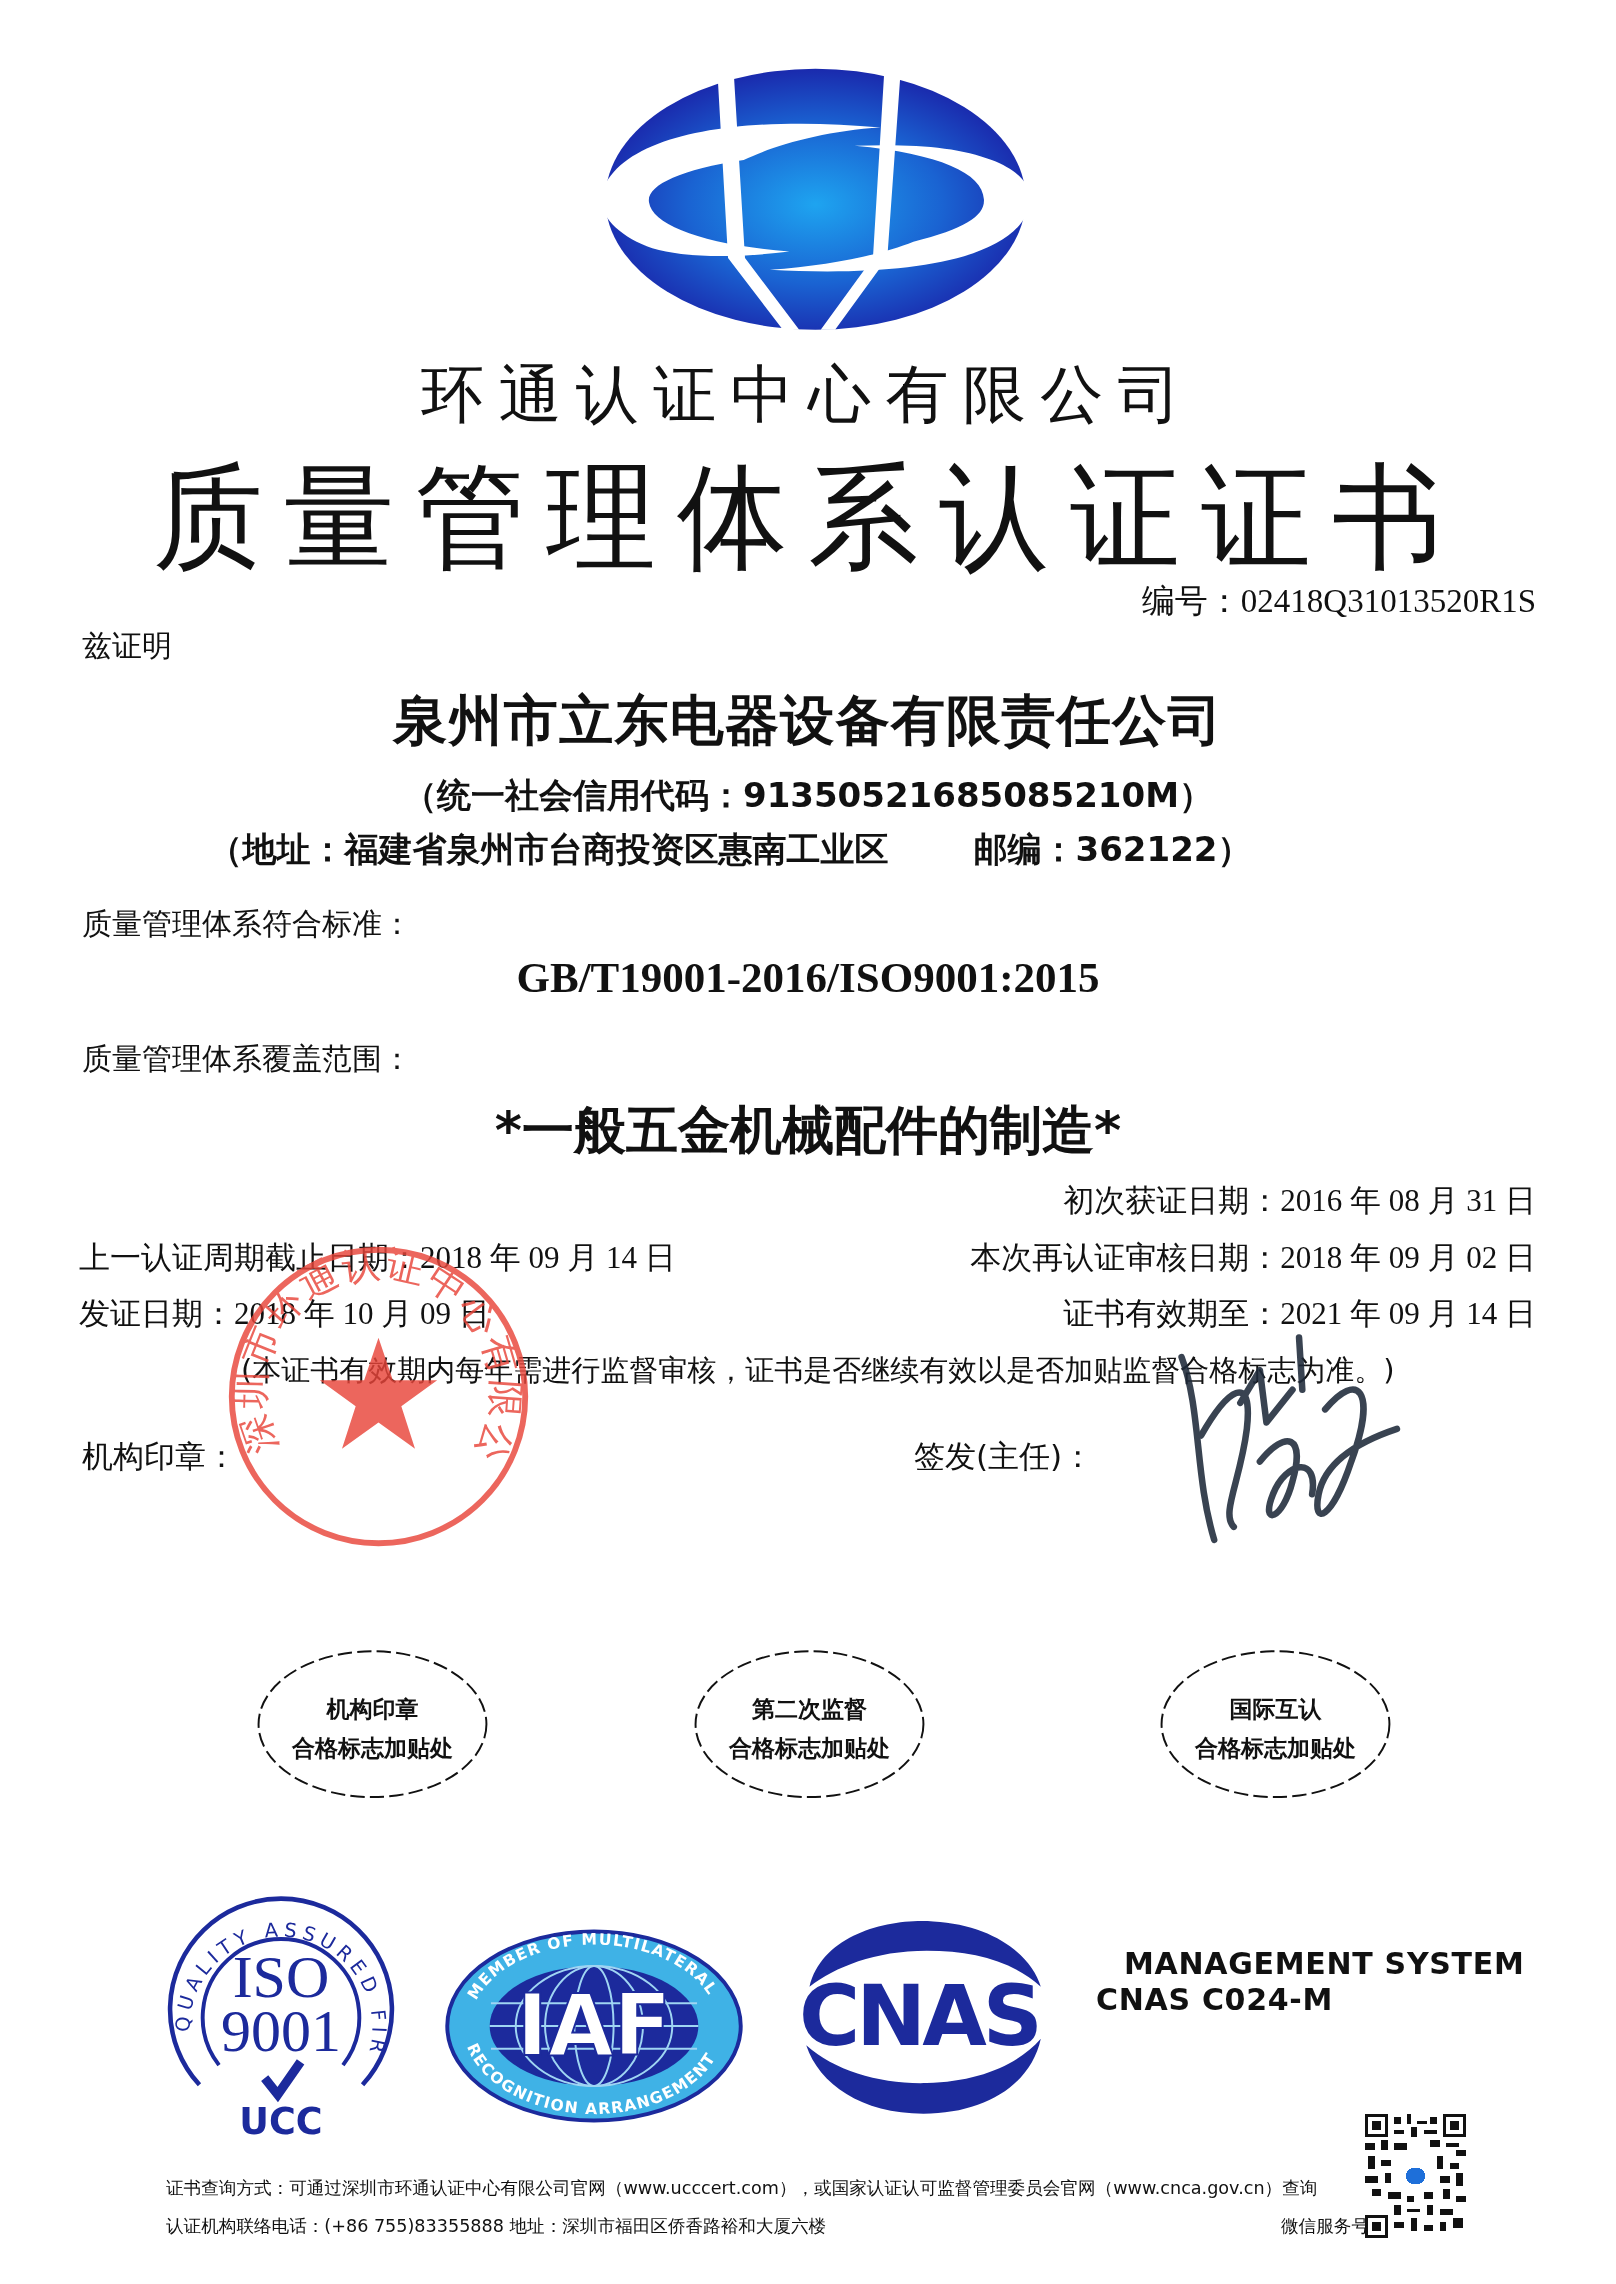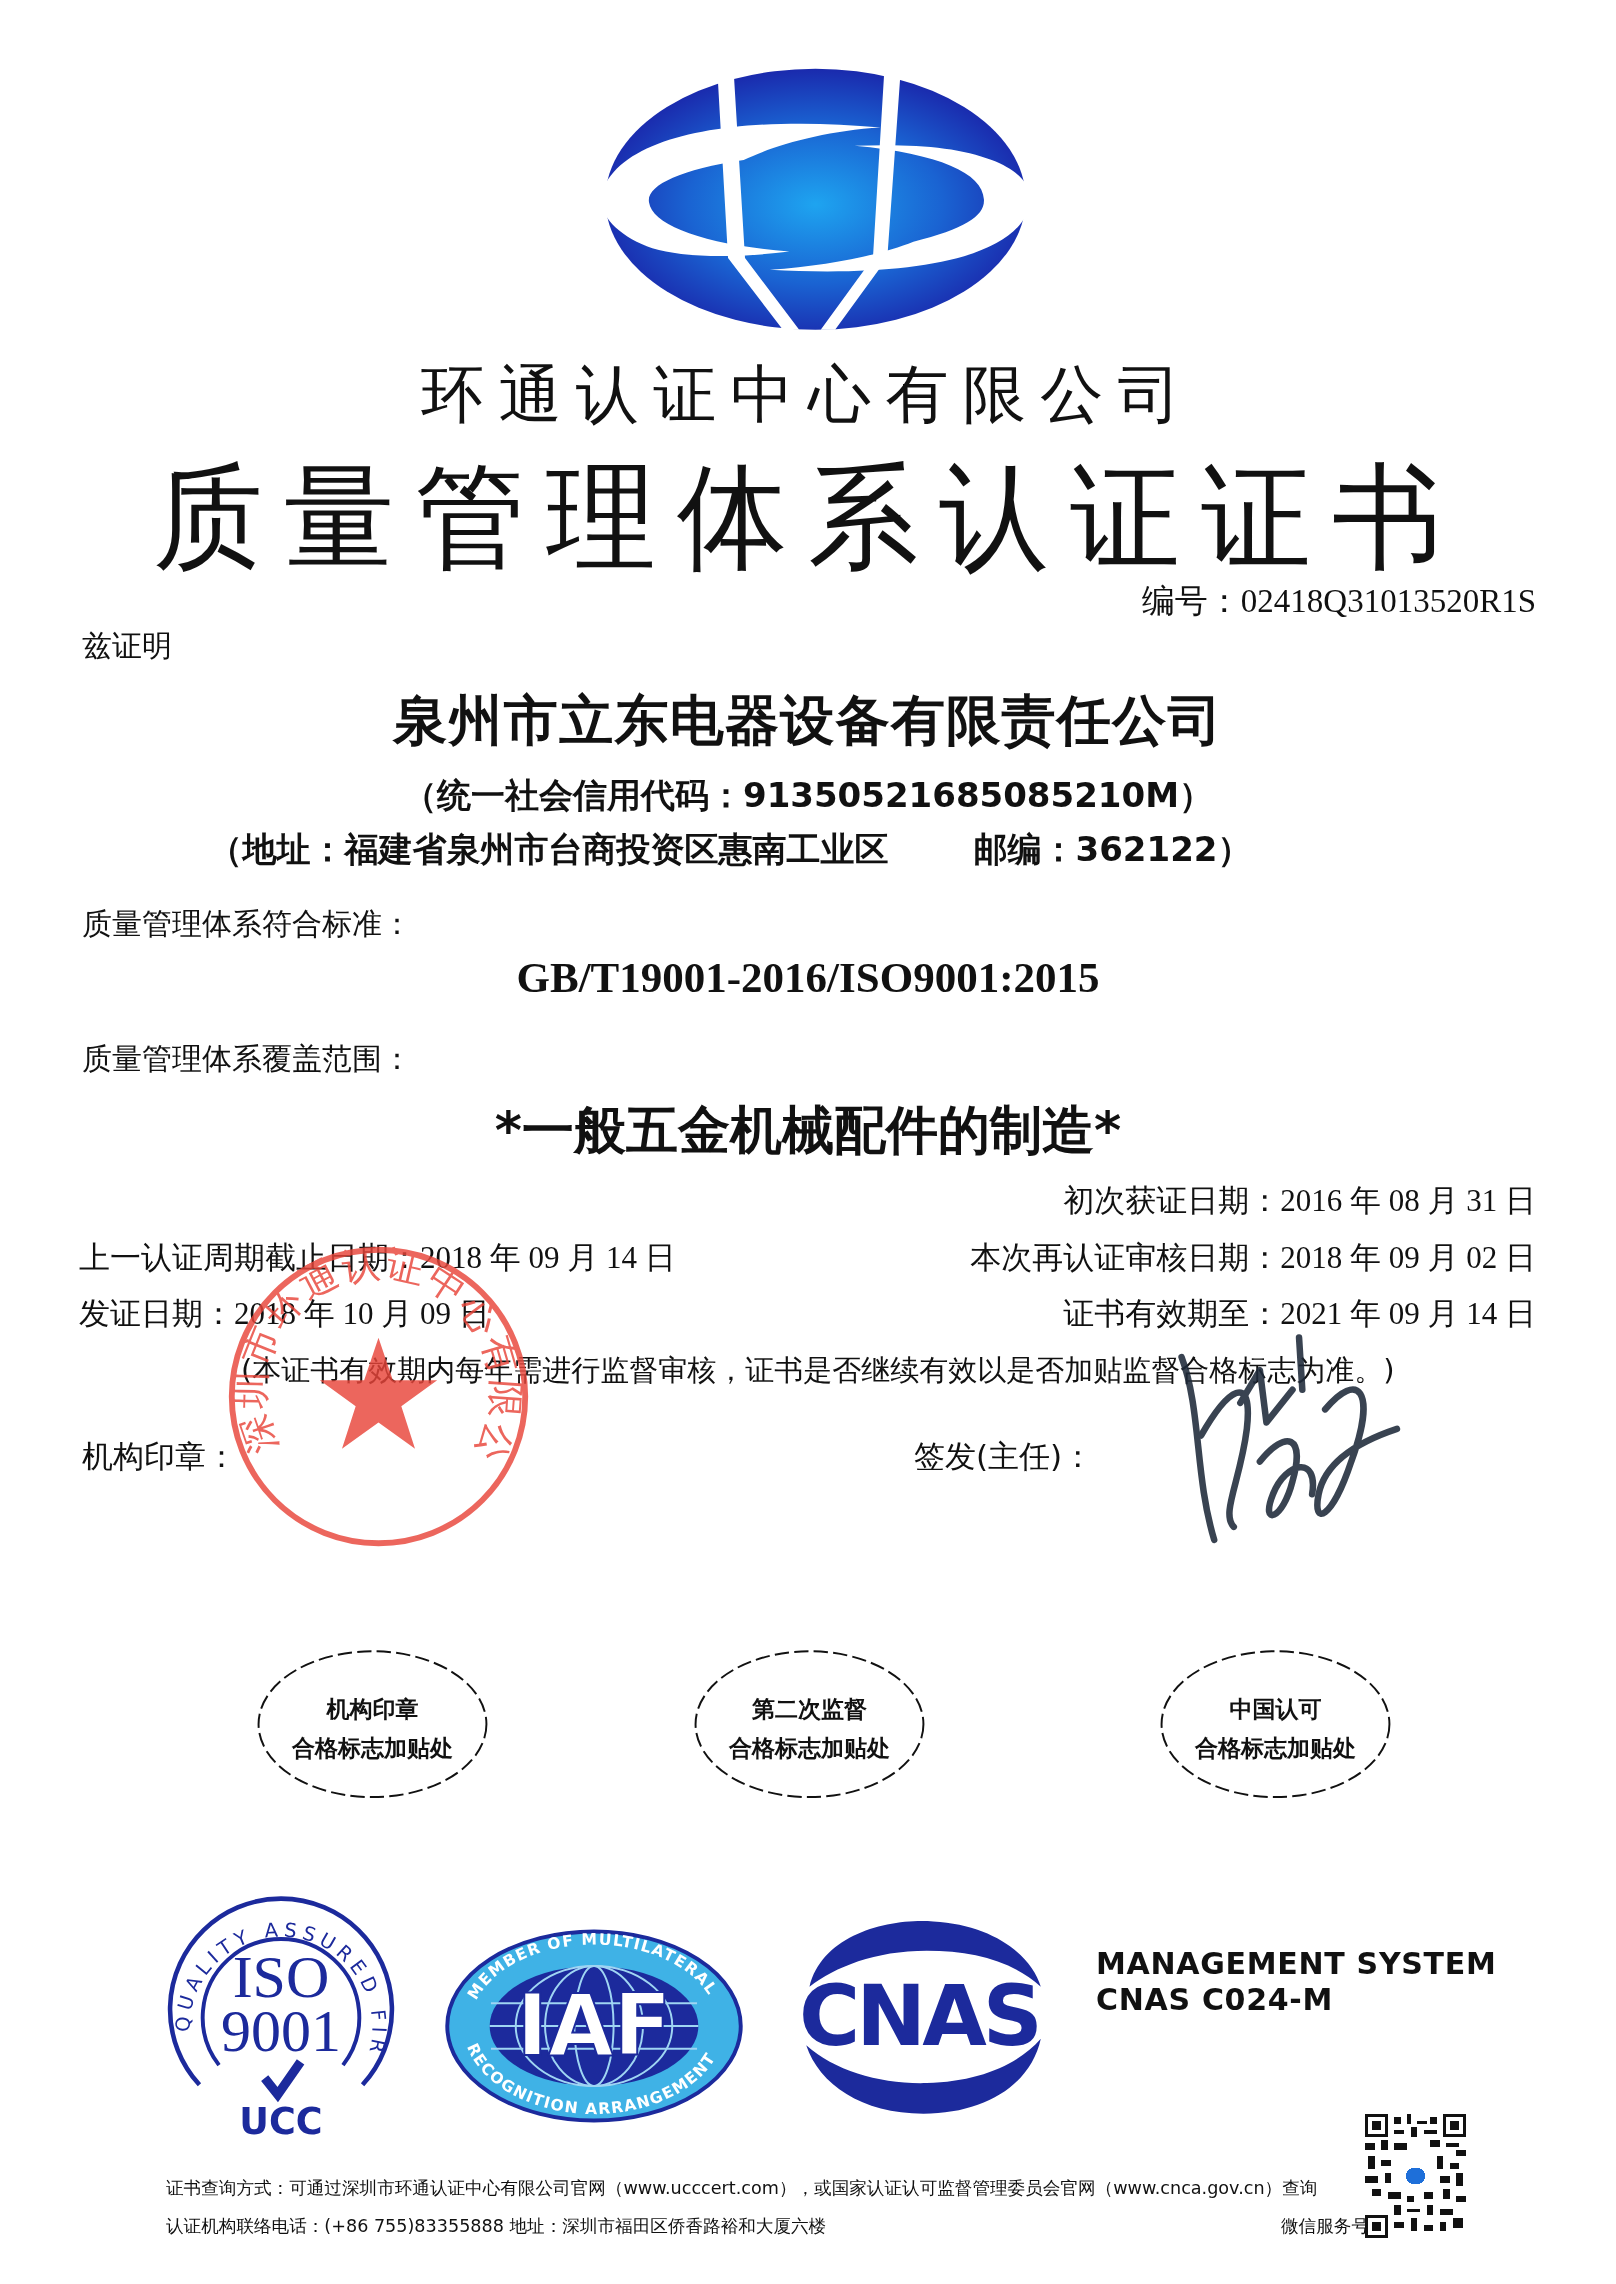--- a/index.html
+++ b/index.html
@@ -30,21 +30,21 @@
   #seal-label { top:1436px; left:82px; font-size:31px; }
   #sign-label { top:1436px; left:914px; font-size:31px; }
 
   .oval { width:235px; height:153px; }
   .oval-text { position:absolute; left:0; width:235px; text-align:center; font-size:23px; font-weight:700; }
   .oval-text.l1 { top:46px; }
   .oval-text.l2 { top:85px; }
 
   #cnas-text { left:1096px; top:1941px; }
   #cnas-cn { font-size:26px; line-height:30px; letter-spacing:5.2px; font-weight:400; }
-  #cnas-en1 { font-size:30px; font-weight:700; margin-top:5.2px; letter-spacing:0.7px; }
+  #cnas-en1 { font-size:30px; font-weight:700; margin-top:5.2px; letter-spacing:0.7px;margin-left:28px; }
   #cnas-en2 { font-size:30px; font-weight:700; margin-top:1.3px; letter-spacing:0.7px; }
 
   #footer1 { top:2176px; left:166px; font-size:17.6px; white-space:nowrap; }
   #footer2 { top:2214px; left:166px; font-size:17.6px; white-space:nowrap; }
   #wechat-label { top:2214px; left:1273px; font-size:17.6px; white-space:nowrap;margin-left:8px; }
 </style>
 </head>
 <body>
 
 <svg class="abs" style="left:574px; top:62px;" width="483" height="268" viewBox="0 0 740 410">
@@ -137,21 +137,21 @@
   <svg class="abs" style="left:0;top:0" width="235" height="153" viewBox="0 0 360 235">
     <ellipse cx="180" cy="117" rx="175" ry="112" fill="none" stroke="#111" stroke-width="3" stroke-dasharray="22 8"></ellipse>
   </svg>
   <div class="oval-text l1 sans">第二次监督</div>
   <div class="oval-text l2 sans">合格标志加贴处</div>
 </div>
 <div class="abs oval" style="left:1158px; top:1648px;">
   <svg class="abs" style="left:0;top:0" width="235" height="153" viewBox="0 0 360 235">
     <ellipse cx="180" cy="117" rx="175" ry="112" fill="none" stroke="#111" stroke-width="3" stroke-dasharray="22 8"></ellipse>
   </svg>
-  <div class="oval-text l1 sans">中国认可</div>
+  <div class="oval-text l1 sans">国际互认</div>
   <div class="oval-text l2 sans">合格标志加贴处</div>
 </div>
 
 <svg class="abs" style="left:157px; top:1889px;" width="248" height="261" viewBox="0 0 380 400">
   <defs>
     <path id="isoArc" d="M 55 250 A 140 140 0 1 1 325 250"></path>
   </defs>
   <path d="M 65 300 A 170 170 0 1 1 315 300" fill="none" stroke="#1c2a9c" stroke-width="7"></path>
   <path d="M 95 270 A 120 120 0 1 1 285 270" fill="none" stroke="#1c2a9c" stroke-width="6"></path>
   <text font-family="DejaVu Sans, sans-serif" font-size="30" fill="#1c2a9c" letter-spacing="8">

